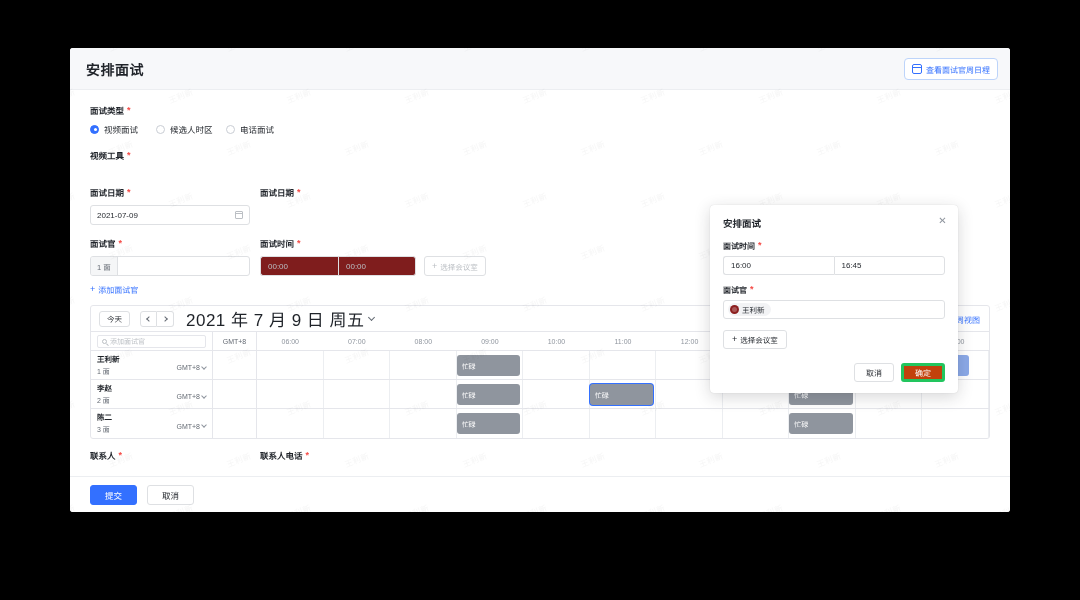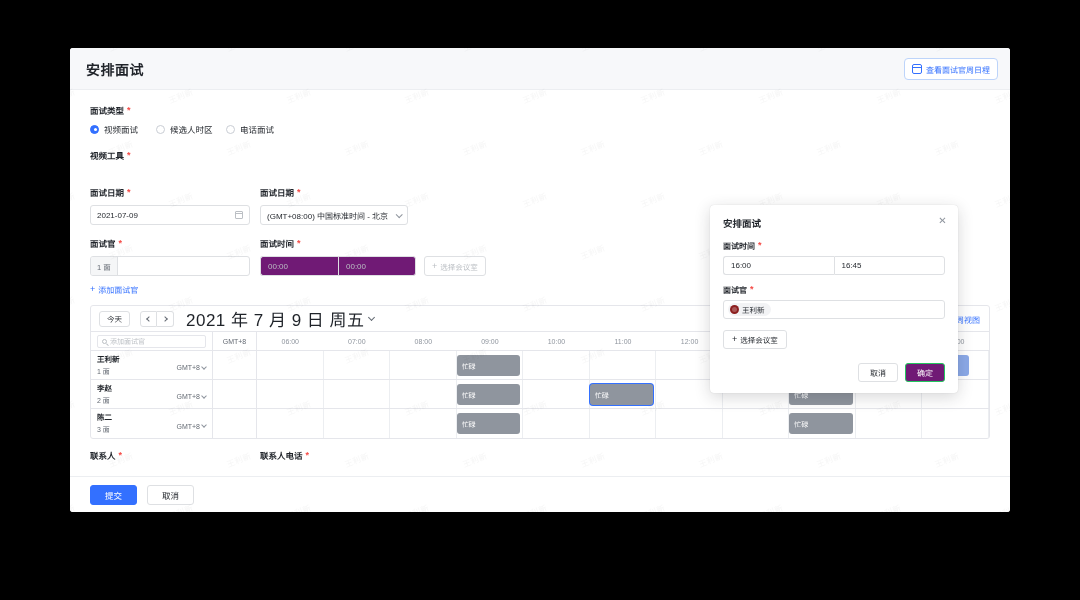--- a/index.html
+++ b/index.html
@@ -158,21 +158,21 @@
     background: #f5f6f7; border-right: 1px solid #dee0e3;
     display: flex; align-items: center; padding: 0 6px;
     font-size: 7.5px; color: #646a73; white-space: nowrap;
   }
   .inp-prefix .bd { flex: 1; }
 
   .time-row { display: flex; align-items: center; gap: 0; }
   .time-box {
     height: 20px; border: 1px solid #dee0e3;
     display: flex; align-items: center; padding: 0 7px;
-    font-size: 8px; color: #bbbfc4; background: #701a75;
+    font-size: 8px; color: #bbbfc4; background: #7f1d1d;
     width: 78px;
   }
   .time-box.first { border-radius: 3px 0 0 3px; border-right: none; }
   .time-box.second { border-radius: 0 3px 3px 0; }
   .room-btn {
     margin-left: 8px; height: 20px;
     border: 1px solid #dee0e3; border-radius: 3px;
     background: #fff; display: flex; align-items: center; gap: 3px;
     padding: 0 7px; font-size: 7.5px; color: #bbbfc4;
     cursor: pointer; white-space: nowrap;
@@ -407,21 +407,21 @@
   .pp-actions {
     display: flex; justify-content: flex-end; gap: 7px;
     margin-top: 14px;
   }
   .pp-btn {
     height: 19px; border-radius: 3px; padding: 0 11px;
     display: flex; align-items: center; justify-content: center;
     font-size: 8px; cursor: pointer;
   }
   .pp-btn.cancel { border: 1px solid #dee0e3; background: #fff; color: #1f2329; }
-  .pp-btn.ok { border: 1px solid #22c55e; background: #701a75; color: #fff; text-align: right; }
+  .pp-btn.ok { border: 3px solid #22c55e; background: #c2410c; color: #fff; text-align: right; }
 </style>
 </head>
 <body>
 
 <div id="stage">
   <div id="card">
 
     <div id="header">
       <div id="page-title">安排面试</div>
       <div id="week-schedule-btn">
@@ -467,24 +467,20 @@
           </div>
           <div class="inp">
             <span>2021-07-09</span>
             <span class="suffix-ico"></span>
           </div>
         </div>
         <div class="col-b">
           <div class="fld-label">
             <span>面试日期</span>
             <span class="req">*</span>
-          </div>
-          <div class="inp" style="width:148px">
-            <span>(GMT+08:00) 中国标准时间 - 北京</span>
-            <span class="chev"></span>
           </div>
         </div>
       </div>
 
       
       <div class="grid2" style="margin-top:12px">
         <div class="col-a">
           <div class="fld-label">
             <span>面试官</span>
             <span class="req">*</span>

